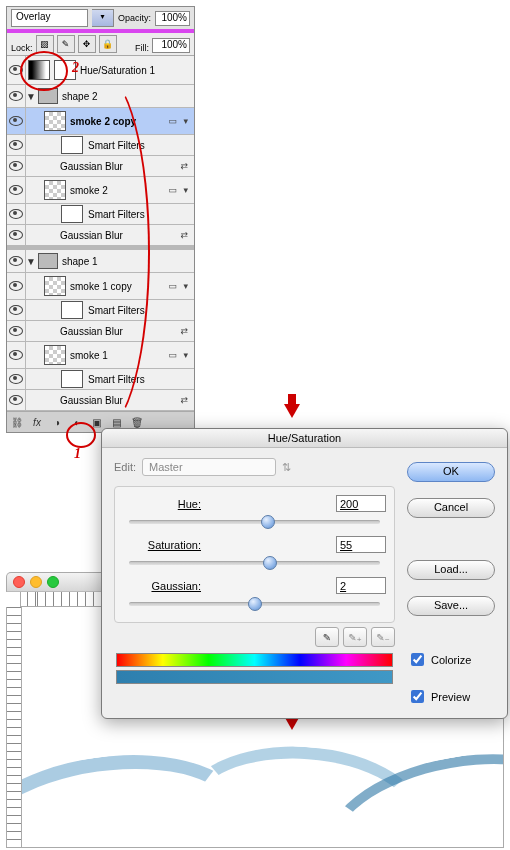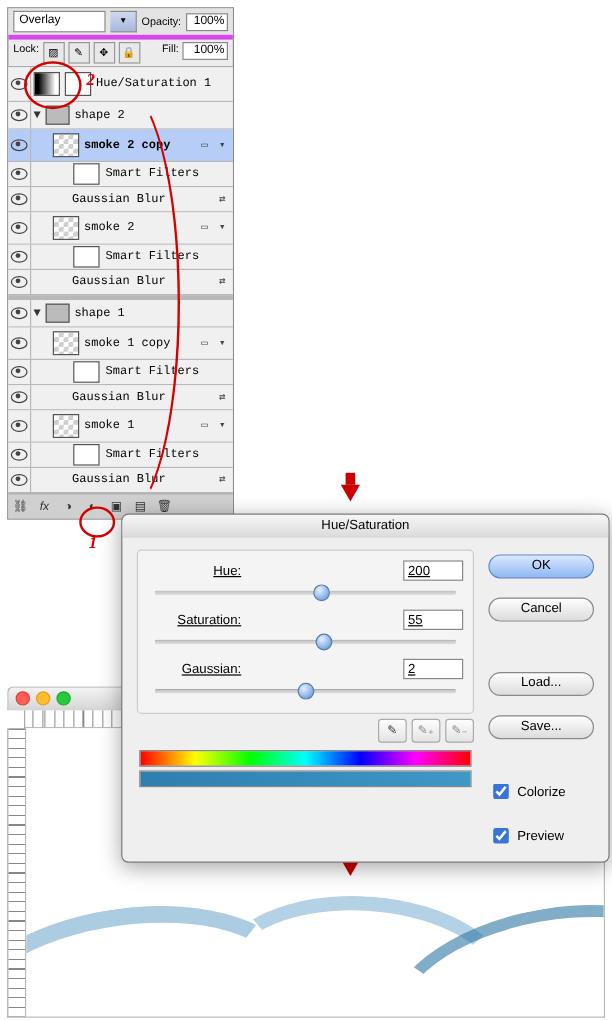--- a/index.html
+++ b/index.html
@@ -46,38 +46,37 @@
     line-height: 12px;
   }
   .lbl { font-size: 9px; color: #000; }
   .pct {
     width: 32px; height: 13px;
     background: #fff; border: 1px solid #888;
     font-size: 10px; text-align: right;
     padding: 0 2px;
   }
   .lp-row2 {
-    display: flex; align-items: flex-start;
+    display: flex; align-items: flex-end;
     padding: 2px 4px; gap: 3px;
     border-bottom: 1px solid #aaa;
   }
   .lockbtn {
     width: 16px; height: 16px;
     border: 1px solid #999;
     background: #e8e8e8;
     display: flex; align-items: center; justify-content: center;
     font-size: 9px;
   }
   .layer-list { background: #dcdcdc; }
   .layer-row {
     display: flex; align-items: center;
     background: #f0f0f0;
     border-bottom: 1px solid #b8b8b8;
     height: 22px;
-    font-family: Liberation Mono, monospace;
   }
   .layer-row.sel-row { background: #b5cdf7; }
   .layer-row.sub { height: 20px; }
   .eye-col {
     width: 18px; height: 100%;
     border-right: 1px solid #b8b8b8;
     display: flex; align-items: center; justify-content: center;
   }
   .eye-icon {
     width: 12px; height: 8px;
@@ -570,20 +569,25 @@
   </div>
 
   <div class="arrow-pos2">
       <div class="red-arrow-down"></div>
     </div>
 
   <div class="dialog">
     <div class="dlg-title">Hue/Saturation</div>
     <div class="dlg-body">
       <div class="dlg-left">
+        <div class="editrow">
+          <span>Edit:</span>
+          <div class="pill">Master</div>
+          <span style="color:#999">⇅</span>
+        </div>
         <div class="parambox">
           <div class="prow">
             <span class="plbl">Hue:</span>
             <span></span>
             <input class="pval" value="200" style="">
           </div>
           <div class="prow">
               <div class="slider-full">
             <div class="slider-track-recess"></div>
             <div class="slider-thumb" style="left:55%"></div>

